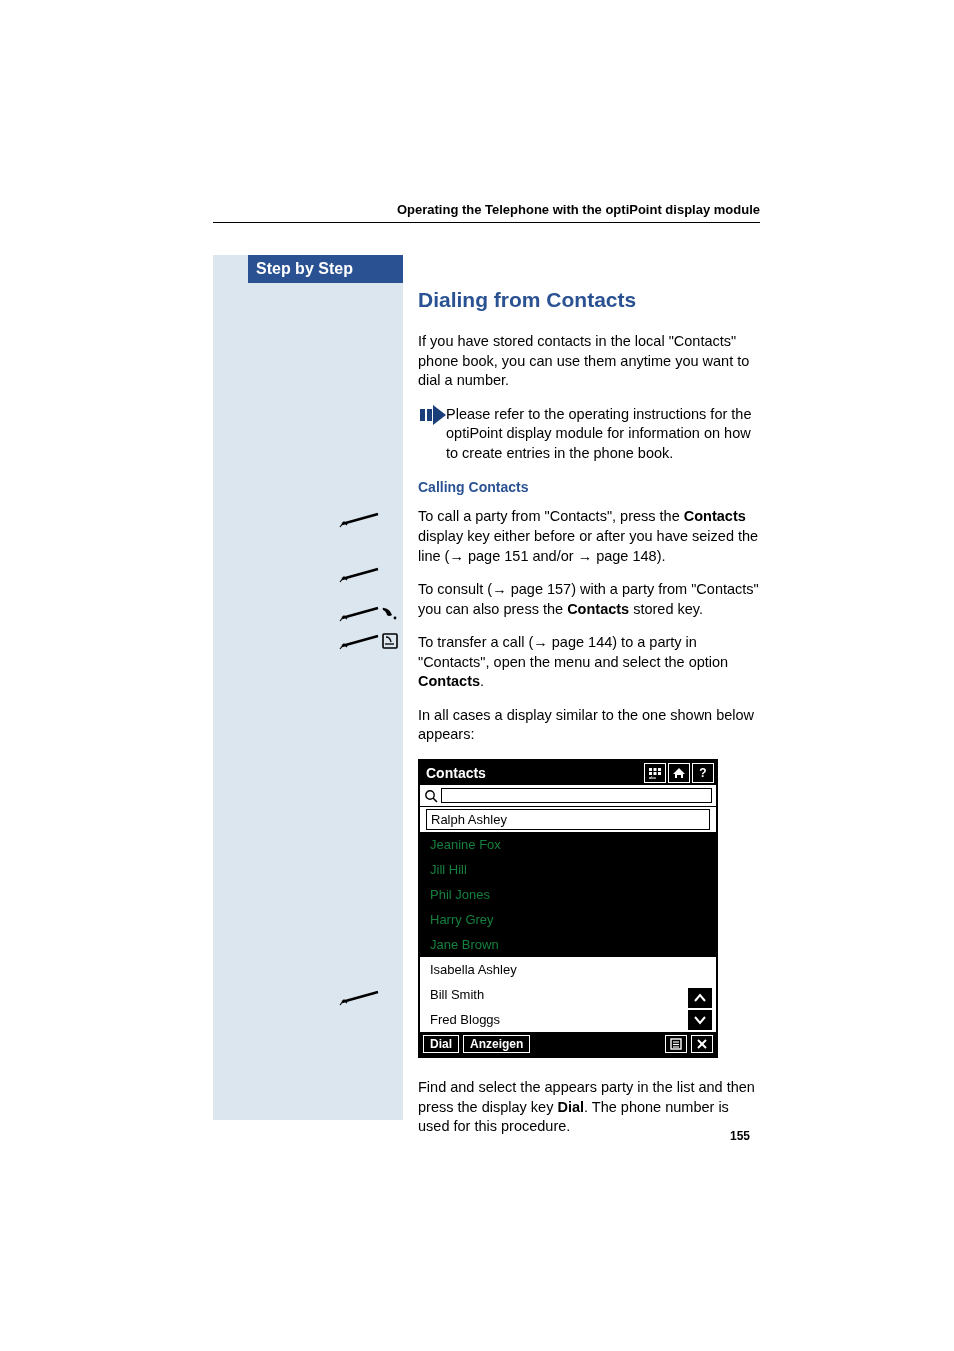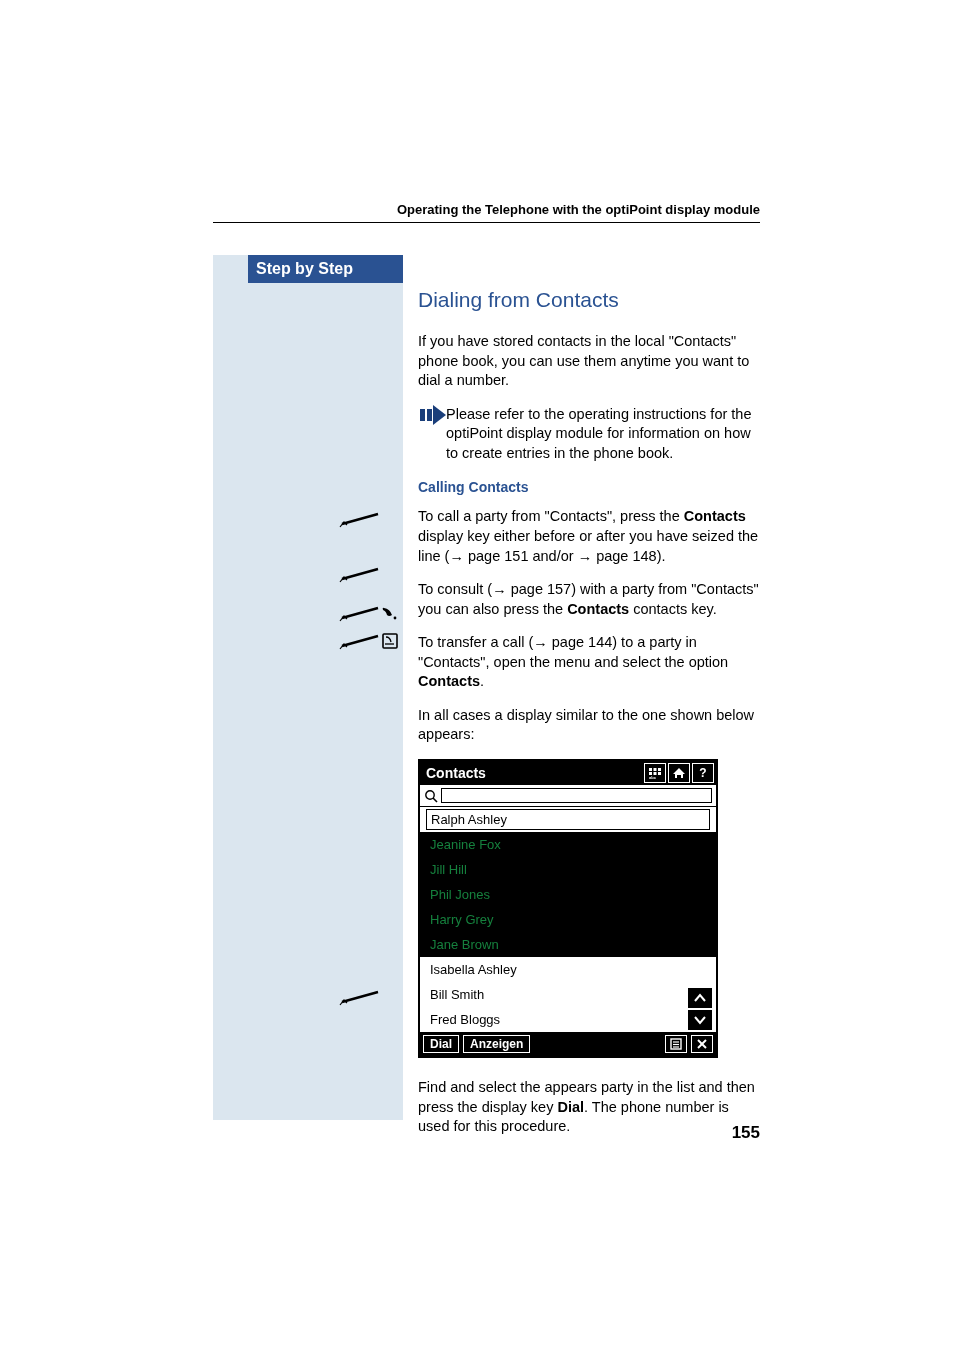--- a/index.html
+++ b/index.html
@@ -29,21 +29,21 @@
     color: #fff;
     font-weight: bold;
     font-size: 16px;
     padding: 5px 8px;
   }
 
   .content {
     position: absolute;
     left: 418px; top: 288px; right: 194px;
   }
-  .h2 { color: #2a5292; font-size: 21px; font-weight: normal; margin-bottom: 20px; }
+  .h2 { color: #2a5292; font-size: 21px; font-weight: bold; margin-bottom: 20px; }
   .para { font-size: 14.5px; line-height: 1.35; margin-bottom: 14px; }
   .note-row { display: flex; margin-bottom: 16px; }
   .note-icon { flex: 0 0 28px; }
   .note-text { font-size: 14.5px; line-height: 1.35; }
   .h3 { color: #2a5292; font-size: 14px; font-weight: bold; margin: 4px 0 12px 0; }
 
   .arrow { font-family: Arial, sans-serif; }
   b { font-weight: bold; }
 
   .phone-screen {
@@ -79,22 +79,22 @@
   .ps-softkeys {
     display: flex; align-items: center;
     background: #000; height: 24px; padding: 0 3px; gap: 4px;
   }
   .ps-sk { background: #000; color: #fff; border: 1.5px solid #fff; padding: 1px 6px; font-size: 12px; font-weight: bold; }
   .ps-sk-spacer { flex: 1; }
   .ps-sk-icon { width: 22px; height: 18px; border: 1.5px solid #fff; display: flex; align-items: center; justify-content: center; color: #fff; font-size: 13px; font-weight: bold; }
 
   .page-number {
     position: absolute;
-    right: 194px; bottom: 208px;
-    font-size: 17px; font-weight: bold;
+    right: 204px; bottom: 208px;
+    font-size: 12px; font-weight: bold;
   }
 </style>
 </head>
 <body>
 
 <div class="page">
 
   <div class="running-head">Operating the Telephone with the optiPoint display module</div>
   <div class="header-rule"></div>
 
@@ -151,21 +151,21 @@
       <div class="note-text">Please refer to the operating instructions for the optiPoint display module for information on how to create entries in the phone book.</div>
     </div>
 
     <div class="h3">Calling Contacts</div>
 
     <p class="para">
       <span>To call a party from "Contacts", press the </span><b>Contacts</b><span> display key  either before or after you have seized the line (</span><span class="arrow">→</span><span> page 151 and/or </span><span class="arrow">→</span><span> page 148).</span>
     </p>
 
     <p class="para">
-      <span>To consult (</span><span class="arrow">→</span><span> page 157) with a party from "Contacts" you can also press the </span><b>Contacts</b><span> contacts key.</span>
+      <span>To consult (</span><span class="arrow">→</span><span> page 157) with a party from "Contacts" you can also press the </span><b>Contacts</b><span> stored key.</span>
     </p>
 
     <p class="para">
       <span>To transfer a call (</span><span class="arrow">→</span><span> page 144) to a party in "Contacts", open the menu and select the option </span><b>Contacts</b><span>.</span>
     </p>
 
     <p class="para">In all cases a display similar to the one shown below appears:</p>
 
     <div class="phone-screen">
       <div class="ps-titlebar">

